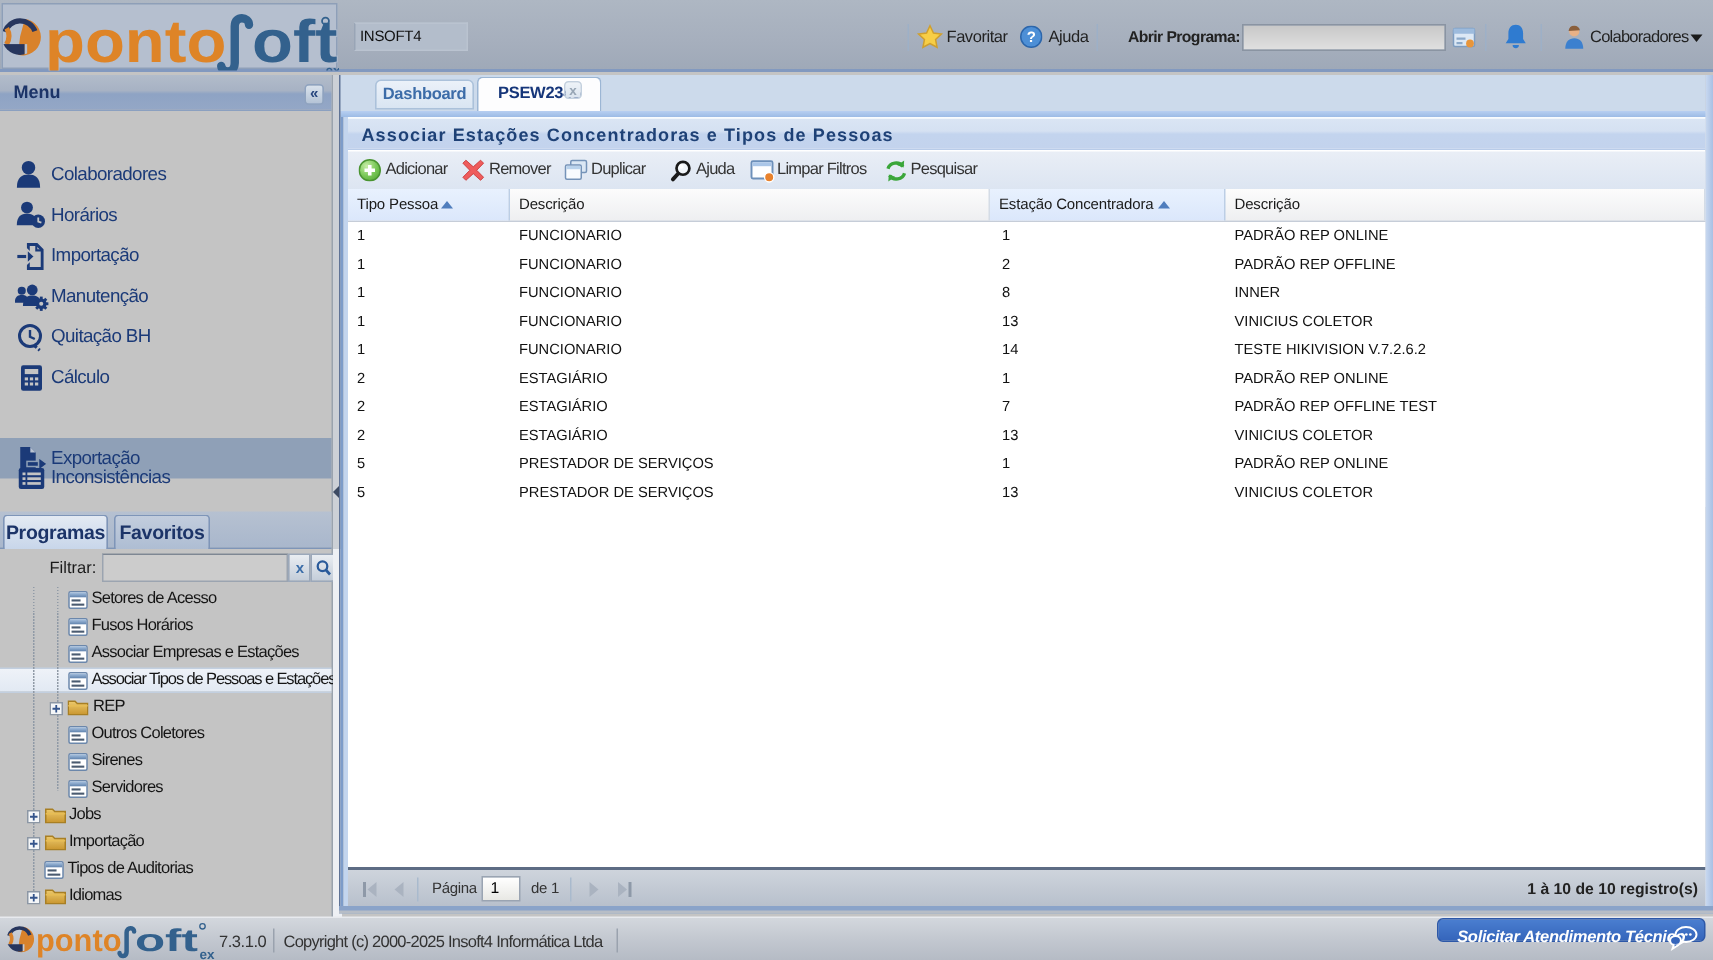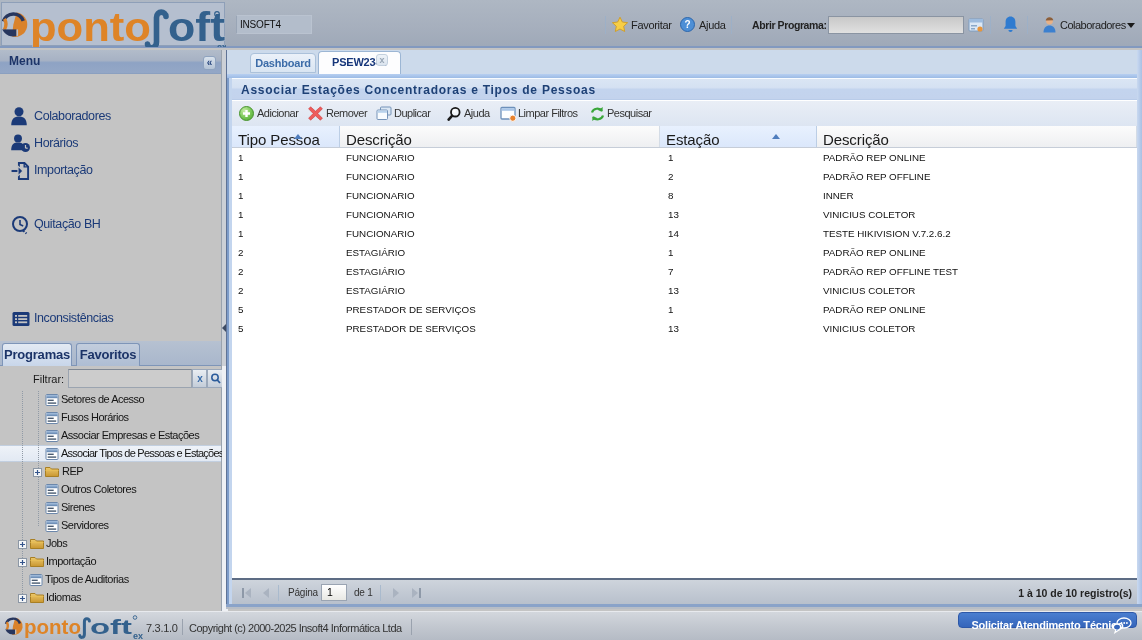--- a/index.html
+++ b/index.html
@@ -65,21 +65,21 @@
   background:linear-gradient(180deg,#e9eef6,#d8e2f0); border-bottom:1px solid #c3cfdf; }
 .tbtn { position:absolute; top:0; height:25px; font-size:11px; letter-spacing:-0.5px; color:#333; }
 .tbtn svg { position:absolute; top:5px; left:0; }
 .tbtn .lbl { position:absolute; top:6px; left:18px; white-space:nowrap; }
 
 
 #gridhdr { left:232px; top:126px; width:905px; height:22px;
   background:linear-gradient(180deg,#fcfcfc,#eeeff1); border-bottom:1px solid #c6cdd8; }
 .gcol { position:absolute; top:0; height:21px; border-right:1px solid #d4dce6; }
 .gcol.sorted { background:linear-gradient(180deg,#e8f1fe,#dbe7fb); border-right-color:#bccee5; }
-.gcol .lbl { position:absolute; left:6px; top:5px; font-size:15px; letter-spacing:-0.1px; color:#1a1a1a; }
+.gcol .lbl { position:absolute; left:6px; top:5px; font-size:10px; letter-spacing:-0.1px; color:#1a1a1a; }
 .sortarrow { position:absolute; top:8px; width:0; height:0; border-left:4px solid transparent; border-right:4px solid transparent; border-bottom:5px solid #4f7dbd; }
 .grow { position:absolute; left:232px; width:905px; height:19px; background:#fff; font-size:9.8px; color:#111; }
 .grow div { position:absolute; top:4px; white-space:nowrap; }
 .c1 { left:6px; } .c2 { left:114px; } .c3 { left:436px; } .c4 { left:591px; }
 
 
 #pager { left:232px; top:578px; width:905px; height:26px;
   background:linear-gradient(180deg,#ced4dc 0%,#c3cad4 50%,#b8c0cc 100%);
   border-top:2px solid #5d6c84; }
 #pager .txt { position:absolute; font-size:10px; letter-spacing:-0.2px; color:#333; top:7px; }
@@ -90,21 +90,21 @@
 #rightborder { left:1137px; top:50px; width:5px; height:559px; background:linear-gradient(90deg,#c9d9f0,#a9c0e4); }
 #bottomband { left:226px; top:604px; width:916px; height:5px; background:#8aa3c9; border-bottom:2px solid #b7bdc6; }
 
 
 #footer { left:0; top:611px; width:1142px; height:29px;
   background:linear-gradient(180deg,#d3d7dd 0%,#c3c8d0 50%,#b5bbc5 100%);
   border-top:1px solid #e8eaee; }
 #footer .ver { position:absolute; left:146px; top:10px; font-size:11px; letter-spacing:-0.3px; color:#333; }
 #footer .cp { position:absolute; left:189px; top:10px; font-size:11px; letter-spacing:-0.5px; color:#333; }
 .fsep { position:absolute; top:7px; width:1px; height:16px; background:#9aa2ae; }
-#helpbtn { position:absolute; left:958px; top:0px; width:179px; height:16px; white-space:nowrap; background:linear-gradient(180deg,#4a7ed0,#3565bb); border:1px solid #2d58a8; border-radius:4px; color:#fff; font-size:11px; letter-spacing:-0.2px; font-weight:bold; text-align:center; line-height:24px; }
+#helpbtn { position:absolute; left:958px; top:0px; width:179px; height:16px; white-space:nowrap; background:linear-gradient(180deg,#4a7ed0,#3565bb); border:1px solid #2d58a8; border-radius:4px; color:#fff; font-size:11px; letter-spacing:-0.2px; font-weight:bold; text-align:center; line-height:24px;font-style:italic; }
 </style>
 </head>
 <body>
 <div class="abs" id="tophdr"></div>
 <div class="abs" id="logobox">
   <svg width="224" height="44" viewBox="0 0 224 44">
     <defs>
         <clipPath id="lc">
           <circle cx="11.4" cy="21.4" r="12.2"></circle>
         </clipPath>
@@ -195,27 +195,61 @@
     <svg width="22" height="20" viewBox="0 0 22 20">
         <path d="M8.9 2 L14.5 2 L18.1 5.6 L18.1 18 L8.9 18 Z" fill="none" stroke="#1b3a78" stroke-width="1.9"></path>
         <path d="M14.2 2 L14.2 5.9 L18.1 5.9" fill="none" stroke="#1b3a78" stroke-width="1.4"></path>
         <g stroke="#c4c4c4" stroke-width="1.1" fill="#1b3a78">
           <rect x="1" y="8.4" width="7.5" height="3.2"></rect>
           <path d="M8 5.2 L13 10 L8 14.8 Z"></path>
         </g>
       </svg>
     <span class="lbl">Importação</span>
   </div>
+  <div class="mitem" style="top:134px;">
+    <svg width="23" height="20" viewBox="0 0 23 20">
+        <use href="#person" transform="translate(4.5,9) scale(0.75)"></use>
+        <use href="#person" transform="translate(11.5,9.5) scale(1.0)"></use>
+        <use href="#gear" transform="translate(17.5,14.5) scale(0.68)"></use>
+      </svg>
+    <span class="lbl">Manutenção</span>
+  </div>
   <div class="mitem" style="top:161px;">
     <svg width="22" height="20" viewBox="0 0 22 20">
         <circle cx="10" cy="9" r="7" fill="none" stroke="#1b3a78" stroke-width="2"></circle>
         <path d="M10 5 L10 9.5 L13.2 11" stroke="#1b3a78" stroke-width="1.6" fill="none"></path>
         <path d="M13 15.5 L16.5 18.5" stroke="#1b3a78" stroke-width="2" fill="none" stroke-dasharray="2 1.4"></path>
       </svg>
     <span class="lbl">Quitação BH</span>
+  </div>
+  <div class="mitem" style="top:188px;">
+    <svg width="22" height="20" viewBox="0 0 22 20">
+        <rect x="4" y="1.5" width="14" height="17" rx="1.5" fill="#1b3a78"></rect>
+        <rect x="6.5" y="4" width="9" height="3.4" fill="#c4c4c4"></rect>
+        <g fill="#c4c4c4">
+          <rect x="6.5" y="9.6" width="2.2" height="2"></rect>
+          <rect x="9.9" y="9.6" width="2.2" height="2"></rect>
+          <rect x="13.3" y="9.6" width="2.2" height="2"></rect>
+          <rect x="6.5" y="13" width="2.2" height="2"></rect>
+          <rect x="9.9" y="13" width="2.2" height="2"></rect>
+          <rect x="13.3" y="13" width="2.2" height="2"></rect>
+        </g>
+      </svg>
+    <span class="lbl">Cálculo</span>
+  </div>
+  <div class="mitem sel" style="top:242px;">
+    <svg width="22" height="20" viewBox="0 0 22 20">
+        <path d="M3.5 2 L10.2 2 L13.8 5.6 L13.8 18 L3.5 18 Z" fill="#1b3a78"></path>
+        <path d="M10.2 2 L10.2 5.6 L13.8 5.6 Z" fill="#b8c2d2"></path>
+        <g stroke="#8fa0b7" stroke-width="1" fill="#1b3a78">
+          <rect x="8" y="11.6" width="8.2" height="3.4"></rect>
+          <path d="M15.7 8.9 L21.6 13.3 L15.7 17.7 Z"></path>
+        </g>
+      </svg>
+    <span class="lbl">Exportação</span>
   </div>
   <div class="mitem" style="top:255px;">
     <svg width="22" height="20" viewBox="0 0 22 20">
         <rect x="2.5" y="3" width="17" height="14" rx="1.5" fill="#1b3a78"></rect>
         <rect x="5" y="6" width="2" height="1.8" fill="#c4c4c4"></rect>
         <rect x="8.2" y="6" width="9" height="1.8" fill="#c4c4c4"></rect>
         <rect x="5" y="9.2" width="2" height="1.8" fill="#c4c4c4"></rect>
         <rect x="8.2" y="9.2" width="9" height="1.8" fill="#c4c4c4"></rect>
         <rect x="5" y="12.4" width="2" height="1.8" fill="#c4c4c4"></rect>
         <rect x="8.2" y="12.4" width="9" height="1.8" fill="#c4c4c4"></rect>

